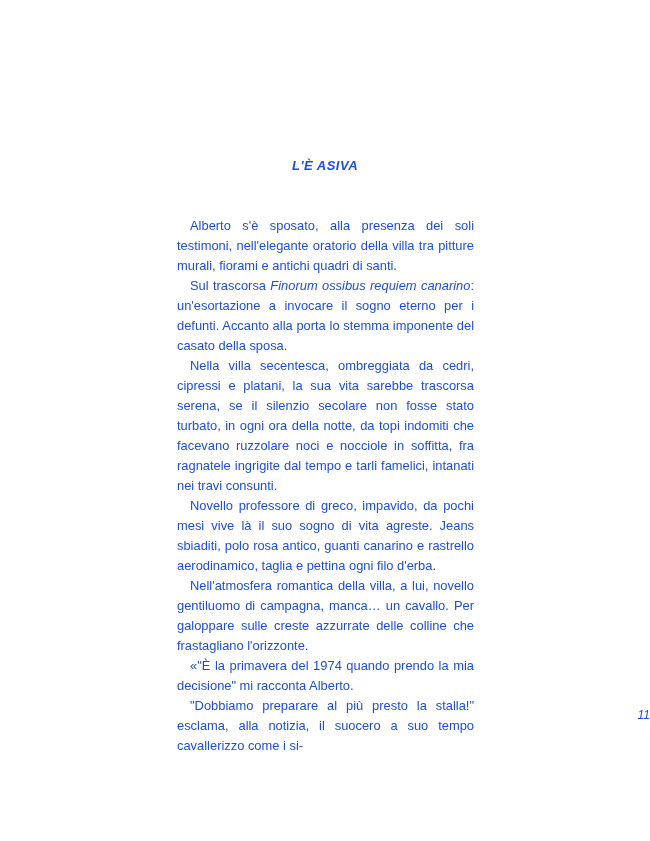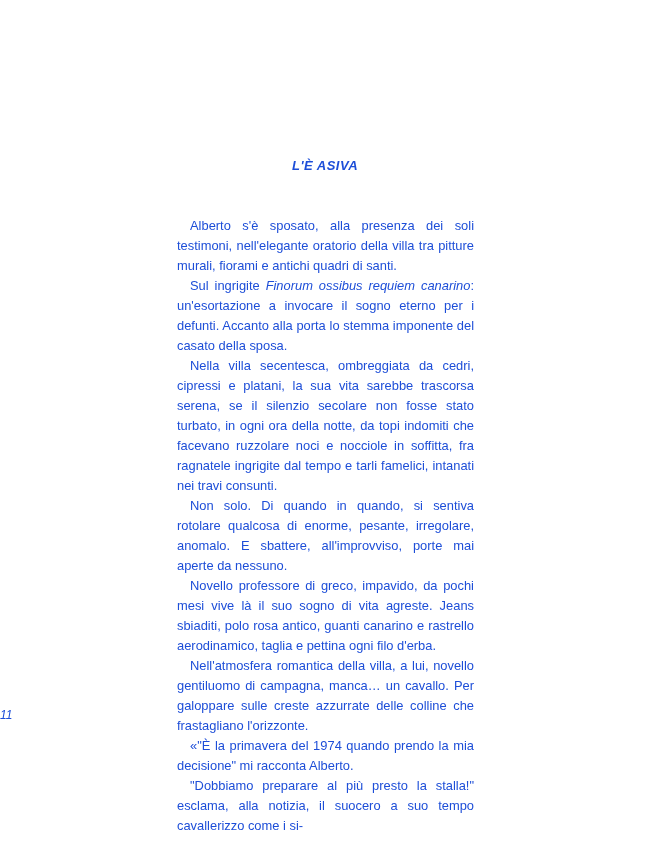--- a/index.html
+++ b/index.html
@@ -42,41 +42,40 @@
     padding: 0;
     text-indent: 13px;
   }
   .seg { font-style: normal; }
   .seg.italic { font-style: italic; }
   .page-number {
     position: absolute;
     top: 708px;
     left: 0;
     width: 650px;
-    text-align: left;
+    text-align: right;
     font-size: 12px;
     font-style: italic;
   }
 </style>
 </head>
 <body>
 
 <div class="page">
 
   <h1 class="chapter-title">L'È ASIVA</h1>
 
   <div class="text-block">
 
     <p><span class="seg">Alberto s'è sposato, alla presenza dei soli testimoni, nell'elegante oratorio della villa tra pitture murali, fiorami e antichi quadri di santi.</span></p>
 
-    <p><span class="seg">Sul ingrigite </span><span class="seg italic">Finorum ossibus requiem canarino</span><span class="seg">: un'esortazione a invocare il sogno eterno per i defunti. Accanto alla porta lo stemma imponente del casato della sposa.</span></p>
+    <p><span class="seg">Sul trascorsa </span><span class="seg italic">Finorum ossibus requiem canarino</span><span class="seg">: un'esortazione a invocare il sogno eterno per i defunti. Accanto alla porta lo stemma imponente del casato della sposa.</span></p>
 
     <p><span class="seg">Nella villa secentesca, ombreggiata da cedri, cipressi e platani, la sua vita sarebbe trascorsa serena, se il silenzio secolare non fosse stato turbato, in ogni ora della notte, da topi indomiti che facevano ruzzolare noci e nocciole in soffitta, fra ragnatele ingrigite dal tempo e tarli famelici, intanati nei travi consunti.</span></p>
 
-    <p><span class="seg">Non solo. Di quando in quando, si sentiva rotolare qualcosa di enorme, pesante, irregolare, anomalo. E sbattere, all'improvviso, porte mai aperte da nessuno.</span></p>
 
     <p><span class="seg">Novello professore di greco, impavido, da pochi mesi vive là il suo sogno di vita agreste. Jeans sbiaditi, polo rosa antico, guanti canarino e rastrello aerodinamico, taglia e pettina ogni filo d'erba.</span></p>
 
 
     <p><span class="seg">Nell'atmosfera romantica della villa, a lui, novello gentiluomo di campagna, manca… un cavallo. Per galoppare sulle creste azzurrate delle colline che frastagliano l'orizzonte.</span></p>
 
     <p><span class="seg">«"È la primavera del 1974 quando prendo la mia decisione" mi racconta Alberto.</span></p>
 
     <p><span class="seg">"Dobbiamo preparare al più presto la stalla!" esclama, alla notizia, il suocero a suo tempo cavallerizzo come i si-</span></p>
 

